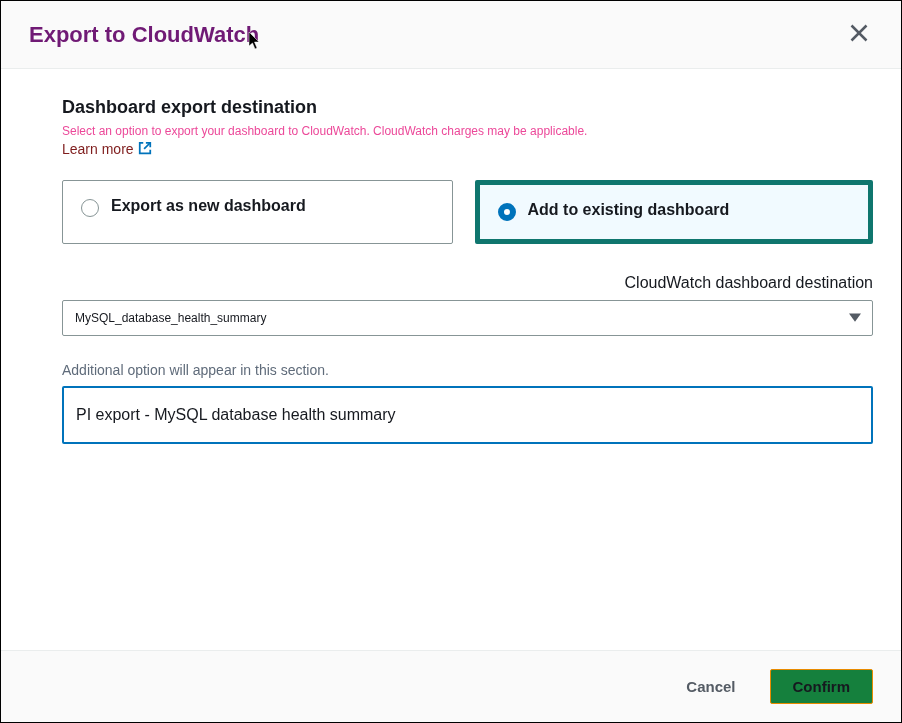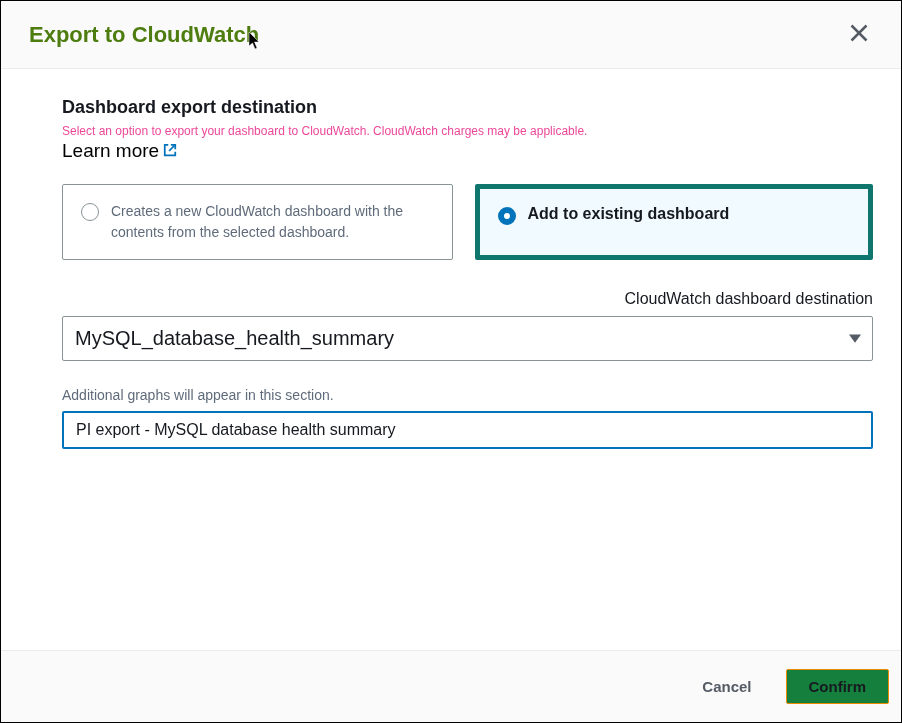--- a/index.html
+++ b/index.html
@@ -24,21 +24,21 @@
       display: flex;
       justify-content: space-between;
       align-items: center;
       padding: 18px 28px;
       border-bottom: 1px solid #eaeded;
       background: #fafafa;
     }
     .dialog-title {
       font-size: 22px;
       font-weight: 700;
-      color: #4d7c0f;
+      color: #701a75;
     }
     .close-btn {
       background: none;
       border: none;
       cursor: pointer;
       padding: 4px;
       color: #545b64;
     }
     .close-btn svg {
       width: 20px;
@@ -54,23 +54,23 @@
       font-weight: 700;
       color: #16191f;
       margin-bottom: 4px;
     }
     .section-desc {
       font-size: 12px;
       color: #ec4899;
       line-height: 1.5;
     }
     .learn-more {
-      color: #000000;
+      color: #7f1d1d;
       text-decoration: none;
-      font-size: 19px;
+      font-size: 14px;
       display: inline-flex;
       align-items: center;
       gap: 4px;
     }
     .learn-more svg {
       width: 14px;
       height: 14px;
     }
     .radio-cards {
       display: flex;
@@ -139,21 +139,21 @@
       font-size: 14px;
       color: #5f6b7a;
       margin-bottom: 8px;
     }
     .select-wrapper {
       position: relative;
     }
     .select-input {
       width: 100%;
       padding: 10px 36px 10px 12px;
-      font-size: 20px;
+      font-size: 12px;
       border: 1px solid #879596;
       border-radius: 2px;
       background: #fff;
       cursor: pointer;
       appearance: none;
       color: #16191f;
     }
     .select-caret {
       position: absolute;
       right: 12px;
@@ -161,31 +161,31 @@
       transform: translateY(-50%);
       pointer-events: none;
     }
     .select-caret svg {
       width: 12px;
       height: 12px;
       fill: #545b64;
     }
     .text-input {
       width: 100%;
-      padding: 8px 12px;
+      padding: 18px 12px;
       font-size: 16px;
       border: 2px solid #0073bb;
       border-radius: 2px;
       background: #fff;
       color: #16191f;
       outline: none;
     }
     .dialog-footer {
       border-top: 1px solid #eaeded;
-      padding: 18px 12px;
+      padding: 18px 28px;
       display: flex;
       justify-content: flex-end;
       gap: 12px;
       background: #fafafa;
     }
     .btn {
       padding: 8px 22px;
       font-size: 15px;
       font-weight: 700;
       border-radius: 2px;
@@ -239,21 +239,21 @@
           <path d="M9 2 H14 V7"></path>
           <line x1="14" y1="2" x2="7" y2="9"></line>
         </svg>
       </span>
     </a>
 
     <div class="radio-cards">
       <div class="radio-card">
         <div class="radio-outer"></div>
         <div class="radio-content">
-          <div class="radio-desc">Creates a new CloudWatch dashboard with the contents from the selected dashboard.</div>
+          <div class="radio-title">Export as new dashboard</div>
         </div>
       </div>
       <div class="radio-card selected">
         <div class="radio-outer"></div>
         <div class="radio-content">
           <div class="radio-title">Add to existing dashboard</div>
         </div>
       </div>
     </div>
 
@@ -263,21 +263,21 @@
         <input type="text" readonly="" class="select-input" value="MySQL_database_health_summary" style="">
         <span class="select-caret">
           <svg viewBox="0 0 10 10">
               <polygon points="0,2 10,2 5,9"></polygon>
             </svg>
         </span>
       </div>
     </div>
 
     <div class="field-group">
-      <div class="field-help">Additional graphs will appear in this section.</div>
+      <div class="field-help">Additional option will appear in this section.</div>
       <input type="text" class="text-input" value="PI export - MySQL database health summary" style="">
     </div>
   </div>
 
   <div class="dialog-footer">
     <button class="btn btn-cancel">Cancel</button>
     <button class="btn btn-confirm">Confirm</button>
   </div>
 </div>
 

